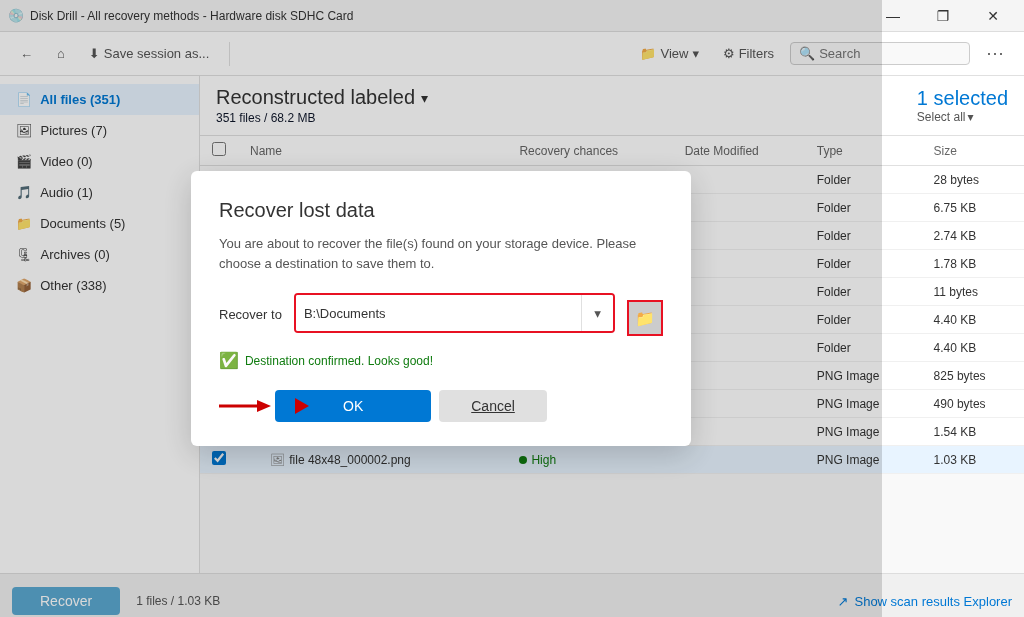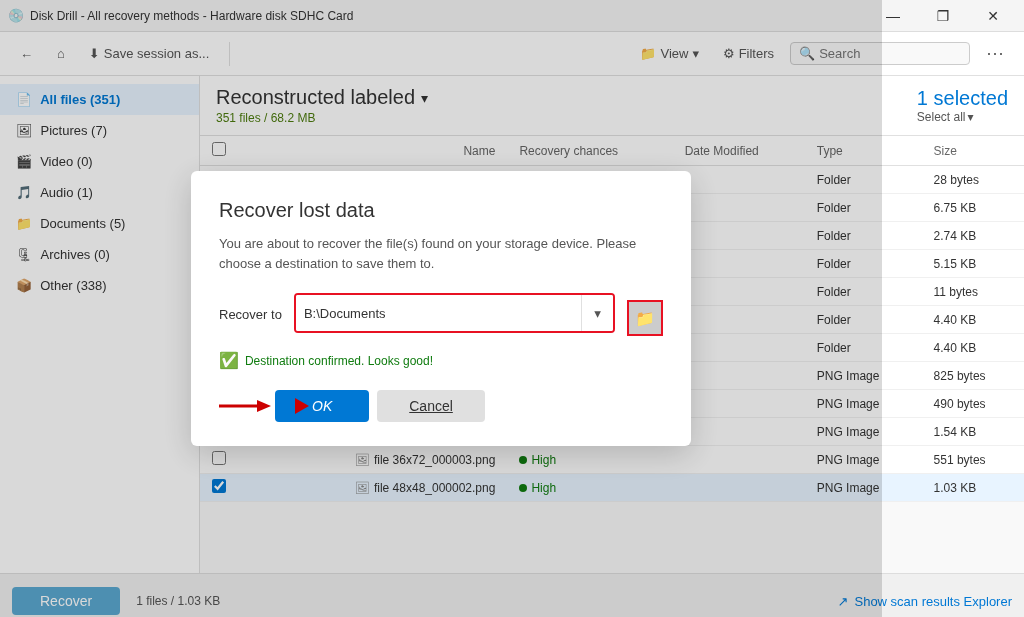--- a/index.html
+++ b/index.html
@@ -66,37 +66,37 @@
 
     
     .content { flex: 1; display: flex; flex-direction: column; background: #f9f9f9; overflow: hidden; }
 
     
     .content-header {
       background: #fff; padding: 10px 16px; border-bottom: 1px solid #e0e0e0;
       display: flex; align-items: center; justify-content: space-between;
     }
     .content-title { font-size: 20px; font-weight: 400; color: #333; display: flex; align-items: center; gap: 6px; }
-    .content-subtitle { font-size: 12px; color: #4d7c0f; margin-top: 2px; }
+    .content-subtitle { font-size: 12px; color: #0f172a; margin-top: 2px; }
     .selected-info { text-align: center; }
     .selected-count { font-size: 20px; color: #0078d4; font-weight: 400; }
     .select-all { font-size: 12px; color: #555; cursor: pointer; display: flex; align-items: center; gap: 2px; }
 
     
     .table-container { flex: 1; overflow: auto; }
     table { width: 100%; border-collapse: collapse; background: #fff; }
     thead th {
       padding: 6px 12px; text-align: left; font-size: 12px; color: #666;
       border-bottom: 1px solid #e0e0e0; font-weight: 400; position: sticky; top: 0; background: #fff;
     }
     tbody td { padding: 5px 12px; font-size: 12px; color: #333; border-bottom: 1px solid #f0f0f0; }
     tbody tr.selected { background: #e8f4ff; }
     .checkbox { width: 14px; height: 14px; accent-color: #0078d4; }
     .check-col { width: 30px; }
-    .name-col { min-width: 200px; text-align: right; }
+    .name-col { min-width: 200px; }
     .high-badge { color: #107c10; font-size: 12px; display: flex; align-items: center; gap: 4px; }
     .high-dot { width: 8px; height: 8px; border-radius: 50%; background: #107c10; display: inline-block; }
 
     
     .bottom-bar {
       height: 55px; background: #f0f0f0; border-top: 1px solid #ddd;
       display: flex; align-items: center; padding: 0 12px; gap: 16px;
     }
     .recover-btn {
       background: #5ba8d0; color: white; border: none; border-radius: 4px;
@@ -293,21 +293,21 @@
               <td></td>
               <td>Folder</td>
               <td>2.74 KB</td>
             </tr>
             <tr>
               <td class="check-col"><input type="checkbox" class="checkbox" style=""></td>
               <td class="name-col" style="padding-left: 32px;"><span style="color:#f0a028;margin-right:4px;">📁</span><span>R...</span></td>
               <td></td>
               <td></td>
               <td>Folder</td>
-              <td>5.15 KB</td>
+              <td>1.78 KB</td>
             </tr>
             <tr>
               <td class="check-col"><input type="checkbox" class="checkbox" style=""></td>
               <td class="name-col" style="padding-left: 32px;"><span style="color:#f0a028;margin-right:4px;">📁</span><span>R...</span></td>
               <td></td>
               <td></td>
               <td>Folder</td>
               <td>11 bytes</td>
             </tr>
             <tr>
@@ -348,30 +348,20 @@
             </tr>
             <tr>
               <td class="check-col"><input type="checkbox" class="checkbox" style=""></td>
               <td class="name-col" style="padding-left: 32px;"><span style="color:#888;margin-right:4px;">🖼</span><span>file 36x72_000001.png</span></td>
               <td>
                 <span class="high-badge"><span class="high-dot"></span>High</span>
               </td>
               <td></td>
               <td>PNG Image</td>
               <td>1.54 KB</td>
-            </tr>
-            <tr>
-              <td class="check-col"><input type="checkbox" class="checkbox" style=""></td>
-              <td class="name-col" style="padding-left: 32px;"><span style="color:#888;margin-right:4px;">🖼</span><span>file 36x72_000003.png</span></td>
-              <td>
-                <span class="high-badge"><span class="high-dot"></span>High</span>
-              </td>
-              <td></td>
-              <td>PNG Image</td>
-              <td>551 bytes</td>
             </tr>
             <tr class="selected">
               <td class="check-col"><input type="checkbox" class="checkbox" checked="" style=""></td>
               <td class="name-col" style="padding-left: 32px;"><span style="color:#888;margin-right:4px;">🖼</span><span>file 48x48_000002.png</span></td>
               <td>
                 <span class="high-badge"><span class="high-dot"></span>High</span>
               </td>
               <td></td>
               <td>PNG Image</td>
               <td>1.03 KB</td>
@@ -412,21 +402,21 @@
       <span>Destination confirmed. Looks good!</span>
     </div>
 
     <div class="modal-btn-row">
 
       <div style="display:flex;align-items:center;gap:0;position:relative;">
         <svg width="52" height="24" viewBox="0 0 52 24" style="margin-right:4px;">
           <line x1="0" y1="12" x2="38" y2="12" stroke="#cc0000" stroke-width="3"></line>
           <polygon points="38,6 52,12 38,18" fill="#cc0000"></polygon>
         </svg>
-        <button class="modal-ok" style="padding:8px 37px;position:relative;font-style:italic;">
+        <button class="modal-ok" style="padding:8px 68px;position:relative;">
           <span>OK</span>
         </button>
       </div>
       <button class="modal-cancel" style="margin-left:8px;text-decoration:underline;">
         <span>Cancel</span>
       </button>
     </div>
   </div>
 </div>
 

